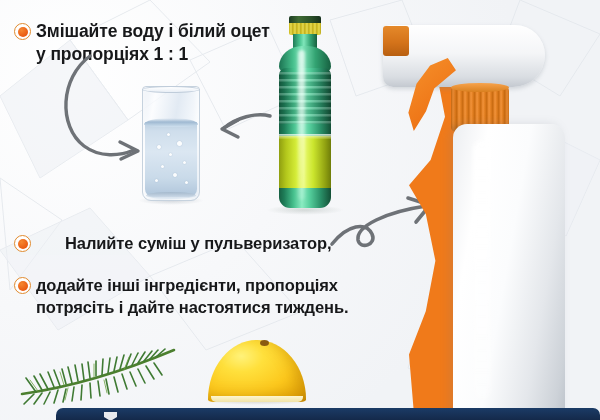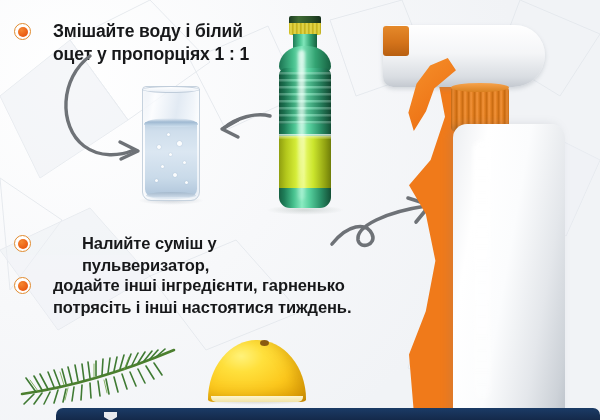--- a/index.html
+++ b/index.html
@@ -51,21 +51,21 @@
     margin-top: 3px;
   }
   .bullet-dot::after {
     content: "";
     width: 10px;
     height: 10px;
     border-radius: 50%;
     background: radial-gradient(circle at 35% 30%, #f58731 0%, #ea5b12 70%, #d8500c 100%);
   }
   .bullet-text {
-    margin-left: 22px;
+    margin-left: 5px;
     color: #17181a;
     font-weight: bold;
     letter-spacing: -0.1px;
   }
   #row-1 { left: 14px; top: 20px; width: 260px; }
   #row-1 .bullet-text { font-size: 17.5px; line-height: 23px; }
   #row-2 { left: 14px; top: 232px; width: 330px; gap: 29px; }
   #row-2 .bullet-text { font-size: 16.5px; line-height: 22px; }
   #row-3 { left: 14px; top: 274px; width: 350px; }
   #row-3 .bullet-text { font-size: 16.5px; line-height: 22px; }
@@ -434,21 +434,21 @@
     <span class="bullet-text">Налийте суміш у пульверизатор,</span>
   </div>
 
   <svg class="arrow-svg" id="arrow-to-sprayer" width="130" height="64" viewBox="0 0 130 64">
     <path d="M2 46 C18 26, 36 24, 42 36 C47 47, 30 52, 28 42 C26 28, 56 14, 96 8" fill="none" stroke="#6e7277" stroke-width="3.6" stroke-linecap="round"></path>
     <path d="M78 0 L100 7 L86 24" fill="none" stroke="#6e7277" stroke-width="3.6" stroke-linecap="round" stroke-linejoin="round"></path>
   </svg>
 
   <div class="bullet-row" id="row-3">
     <span class="bullet-dot"></span>
-    <span class="bullet-text">додайте інші інгредієнти, гарненько потрясіть і інші настоятися тиждень.</span>
+    <span class="bullet-text">додайте інші інгредієнти, пропорціях потрясіть і дайте настоятися тиждень.</span>
   </div>
 
   <svg id="rosemary" viewBox="0 0 180 62">
     <g stroke="#3f7a33" stroke-width="1.6" stroke-linecap="round" fill="none">
       <path d="M14 50 C56 44, 104 32, 166 6" stroke="#4c7f2f" stroke-width="2.6"></path>
       <path d="M28 48 L18 34"></path>
         <path d="M34 46 L26 32"></path>
         <path d="M40 45 L32 30"></path>
       <path d="M46 43 L40 28"></path>
         <path d="M52 42 L46 26"></path>

